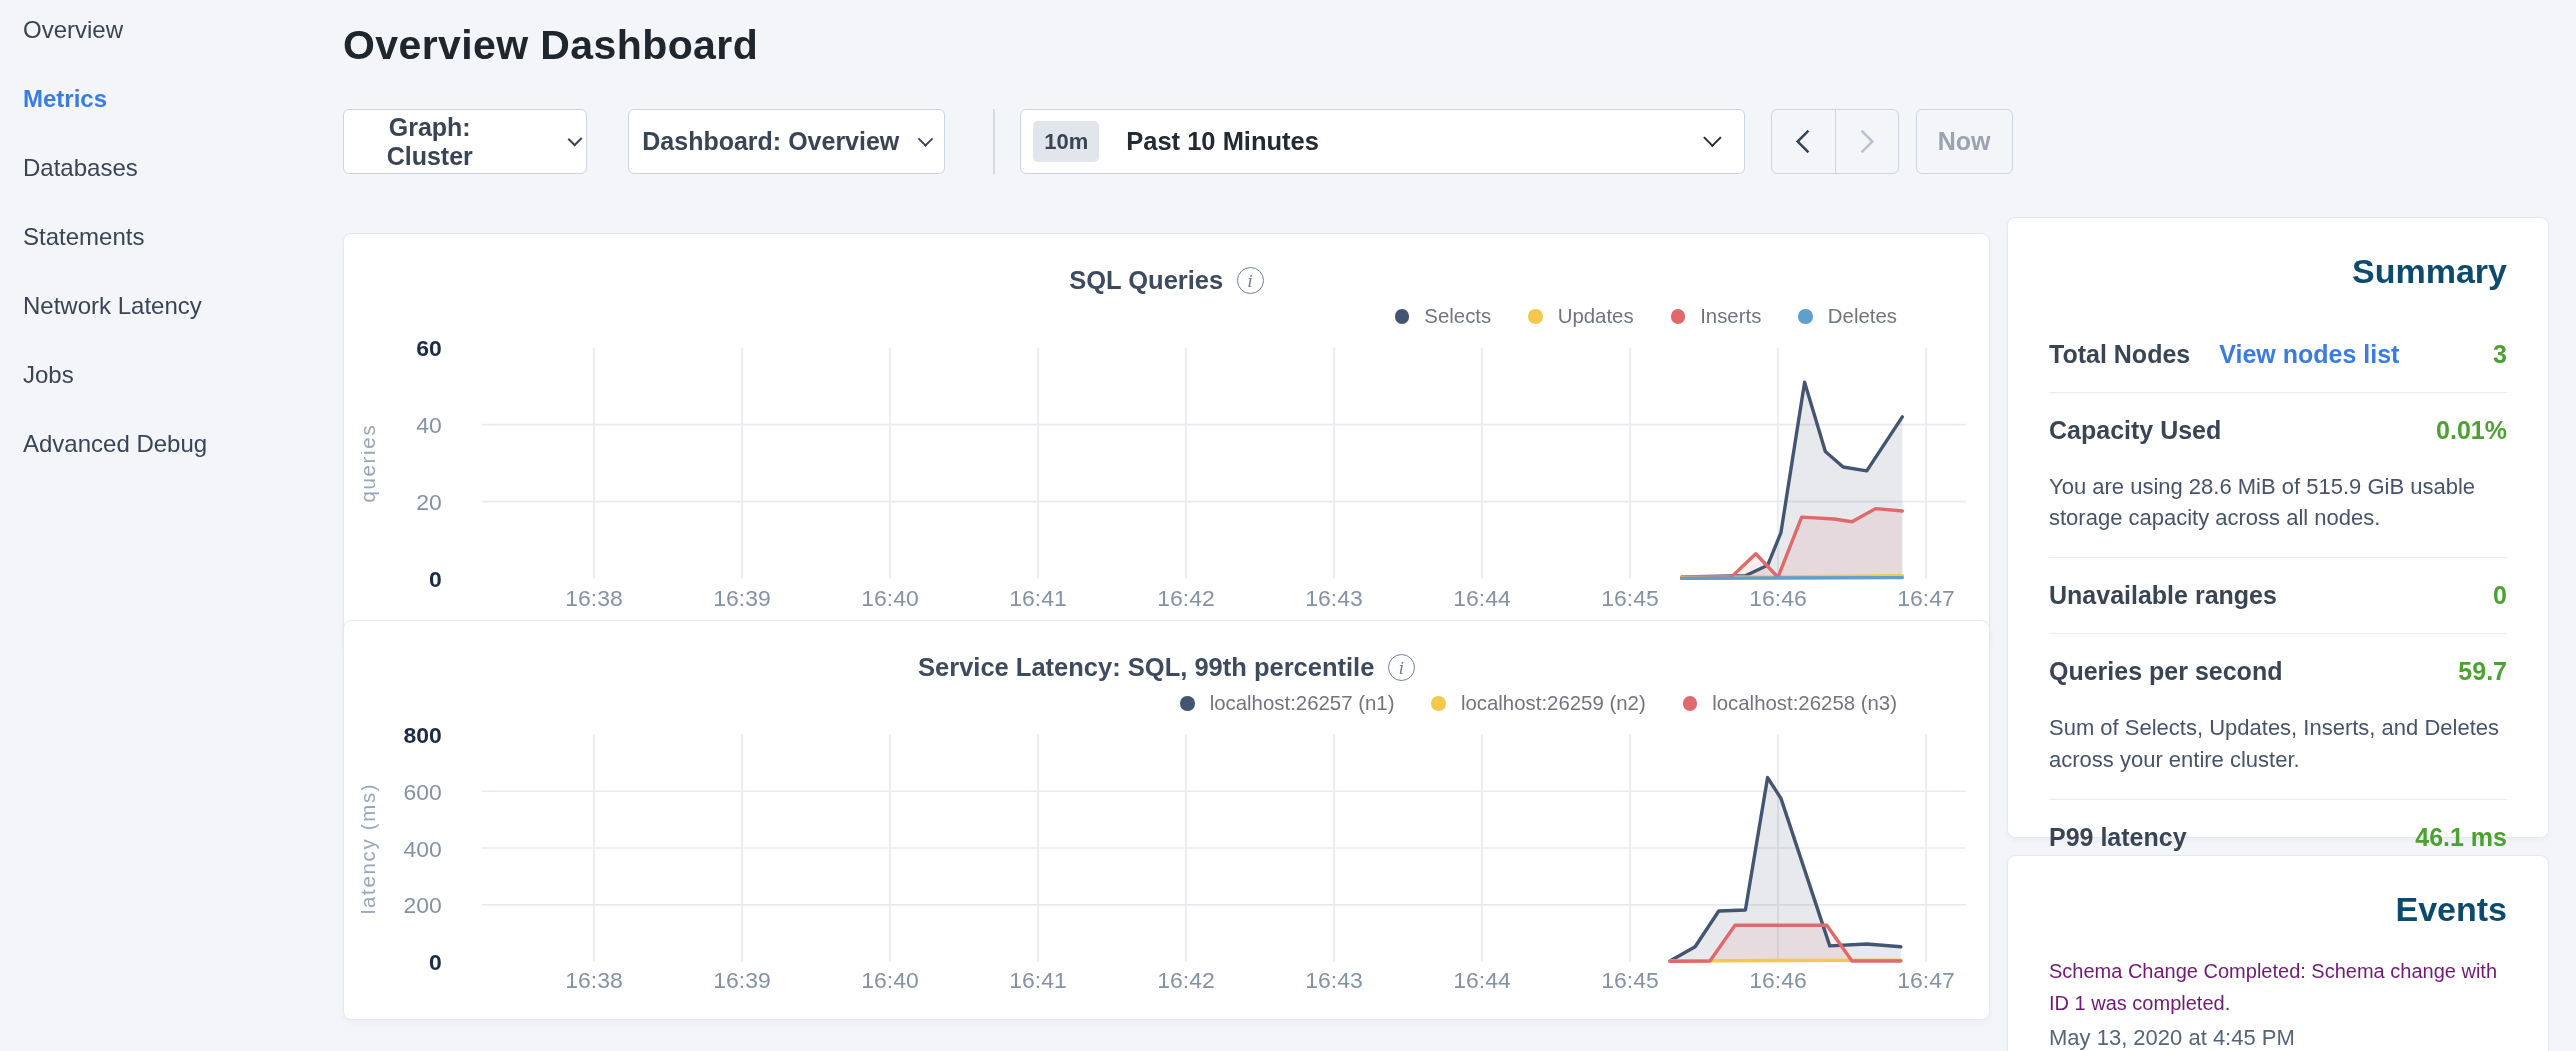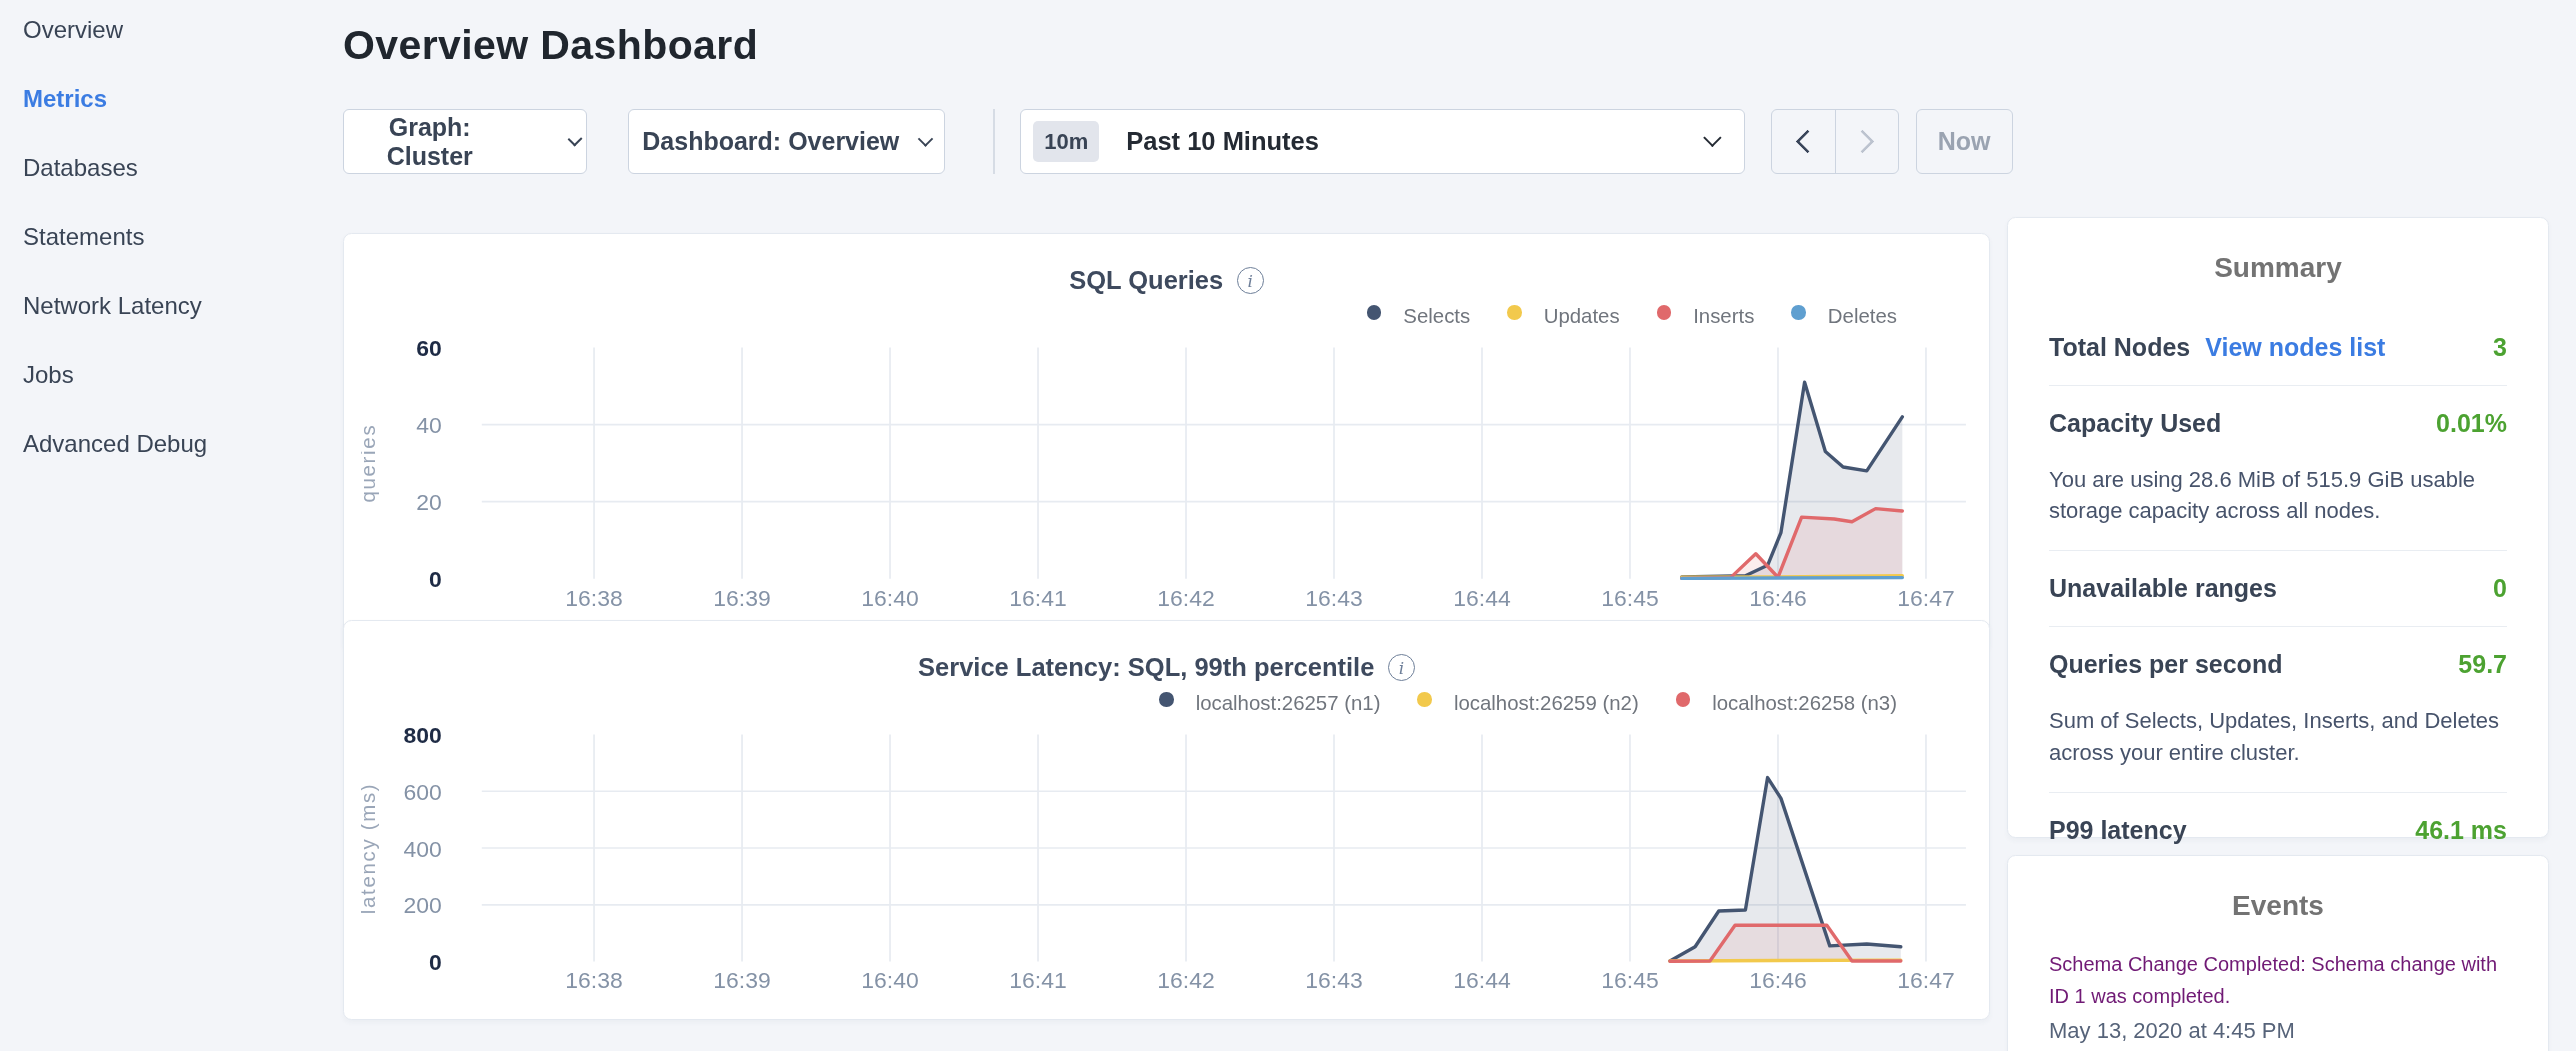--- a/index.html
+++ b/index.html
@@ -69,36 +69,36 @@
   #events-card  { left:2007px; top:855px; width:542px; height:247px; padding:0 41px; }
 
   .chart-title-row { position:absolute; top:32px; left:0; right:0; display:flex; justify-content:center; align-items:center; gap:13.6px; }
   .chart-title { font-size:25.5px; font-weight:700; color:#3e4a5e; }
   .info-icon {
     width:27px; height:27px; border:1.7px solid #6e7f99; border-radius:50%;
     color:#6e7f99; font-size:17px; font-style:italic; font-family:"DejaVu Serif", serif;
     display:flex; align-items:center; justify-content:center; cursor:pointer;
   }
   .legend { position:absolute; top:71px; right:92px; display:flex; gap:37px; align-items:center; }
-  .legend-item { display:flex; align-items:flex-start; gap:22px; font-size:20.4px; color:#70757d; cursor:pointer; white-space:nowrap; }
+  .legend-item { display:flex; align-items:center; gap:15px; font-size:20.4px; color:#70757d; cursor:pointer; white-space:nowrap; }
   .legend-dot { width:14.5px; height:14.5px; border-radius:50%; flex:0 0 auto; }
   svg.plot { position:absolute; left:17px; top:98px; }
   svg text { font-family:"Liberation Sans", sans-serif; }
   .tick-label { fill:#8492a6; font-size:27px; }
   .tick-bold  { fill:#1e2b45; font-size:27px; font-weight:700; }
   .axis-label { fill:#9aa6b8; font-size:24px; letter-spacing:2px; }
 
   
-  .panel-title { margin:34px 0 0; text-align:center; font-size:28px; font-weight:700; color:#737373; }
+  .panel-title { margin:34px 0 0; text-align:right; font-size:34px; font-weight:700; color:#0c4a6e; }
   #summary-items { margin-top:25.5px; }
   .sum-item { padding:23px 0; border-bottom:1.7px solid #e9edf2; }
   .sum-item:last-child { border-bottom:none; }
   .sum-head { display:flex; align-items:baseline; }
   .sum-label { font-size:25px; font-weight:700; color:#394455; }
-  .sum-link { margin-left:15px; font-size:25px; font-weight:700; color:#3b7ce2; text-decoration:none; cursor:pointer; }
+  .sum-link { margin-left:29px; font-size:25px; font-weight:700; color:#3b7ce2; text-decoration:none; cursor:pointer; }
   .sum-value { margin-left:auto; font-size:25px; font-weight:700; color:#4ca231; white-space:nowrap; }
   .sum-desc { margin-top:26px; font-size:22px; line-height:1.45; color:#47536b; }
   .event-item { margin-top:25.5px; }
   .event-msg { font-size:20px; line-height:1.6; color:#701a75; }
   .event-time { margin-top:6.8px; font-size:22px; color:#566379; }
 </style>
 </head>
 <body>
 
 <div id="app">

